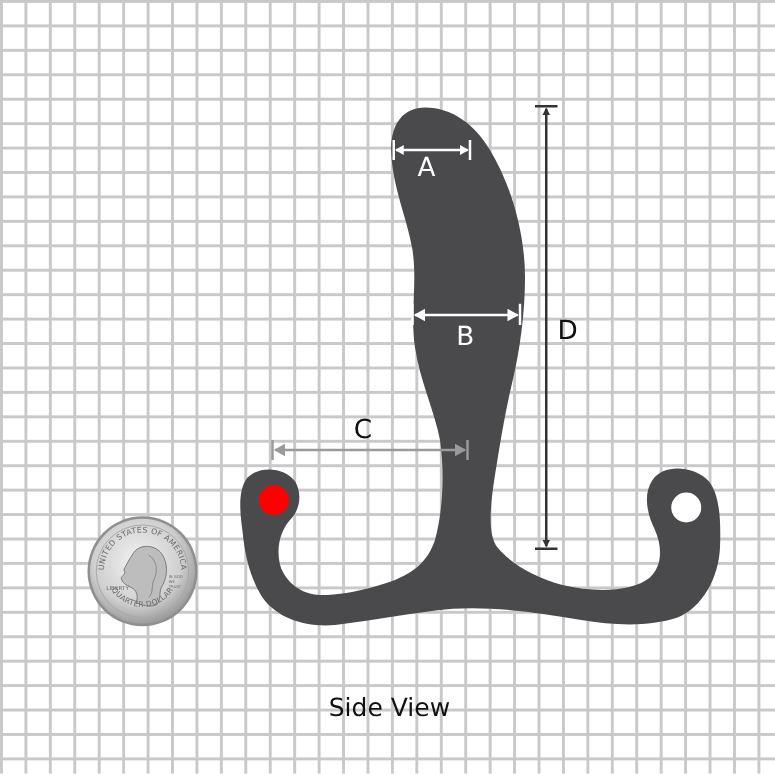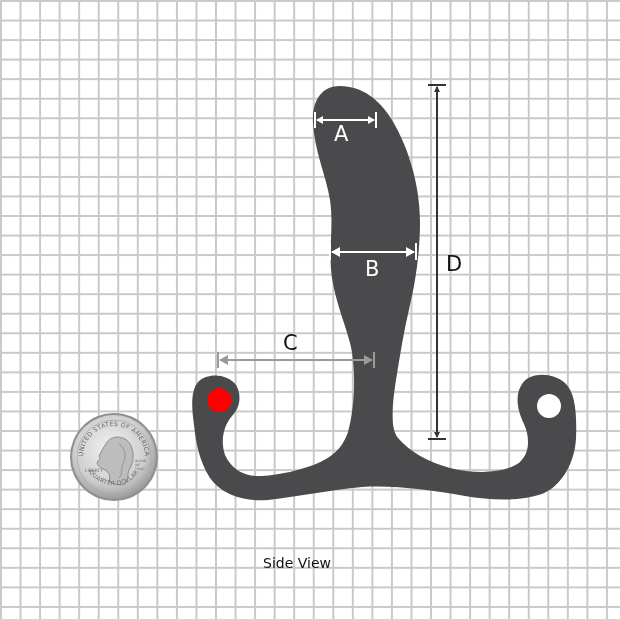--- a/index.html
+++ b/index.html
@@ -22,21 +22,21 @@
       font-size: 21px;
       line-height: 1;
     }
     .dim-label.light { color: #ffffff; }
     .dim-label.dark { color: #111111; }
     #caption {
       position: absolute;
       left: 263px;
       top: 556px;
       font-family: "DejaVu Sans", sans-serif;
-      font-size: 14px;
+      font-size: 20px;
       color: #111111;
       background: transparent;
       line-height: 1;
       text-align: right;
     }
     #coin {
       position: absolute;
       left: 69px;
       top: 412px;
       width: 90px;

